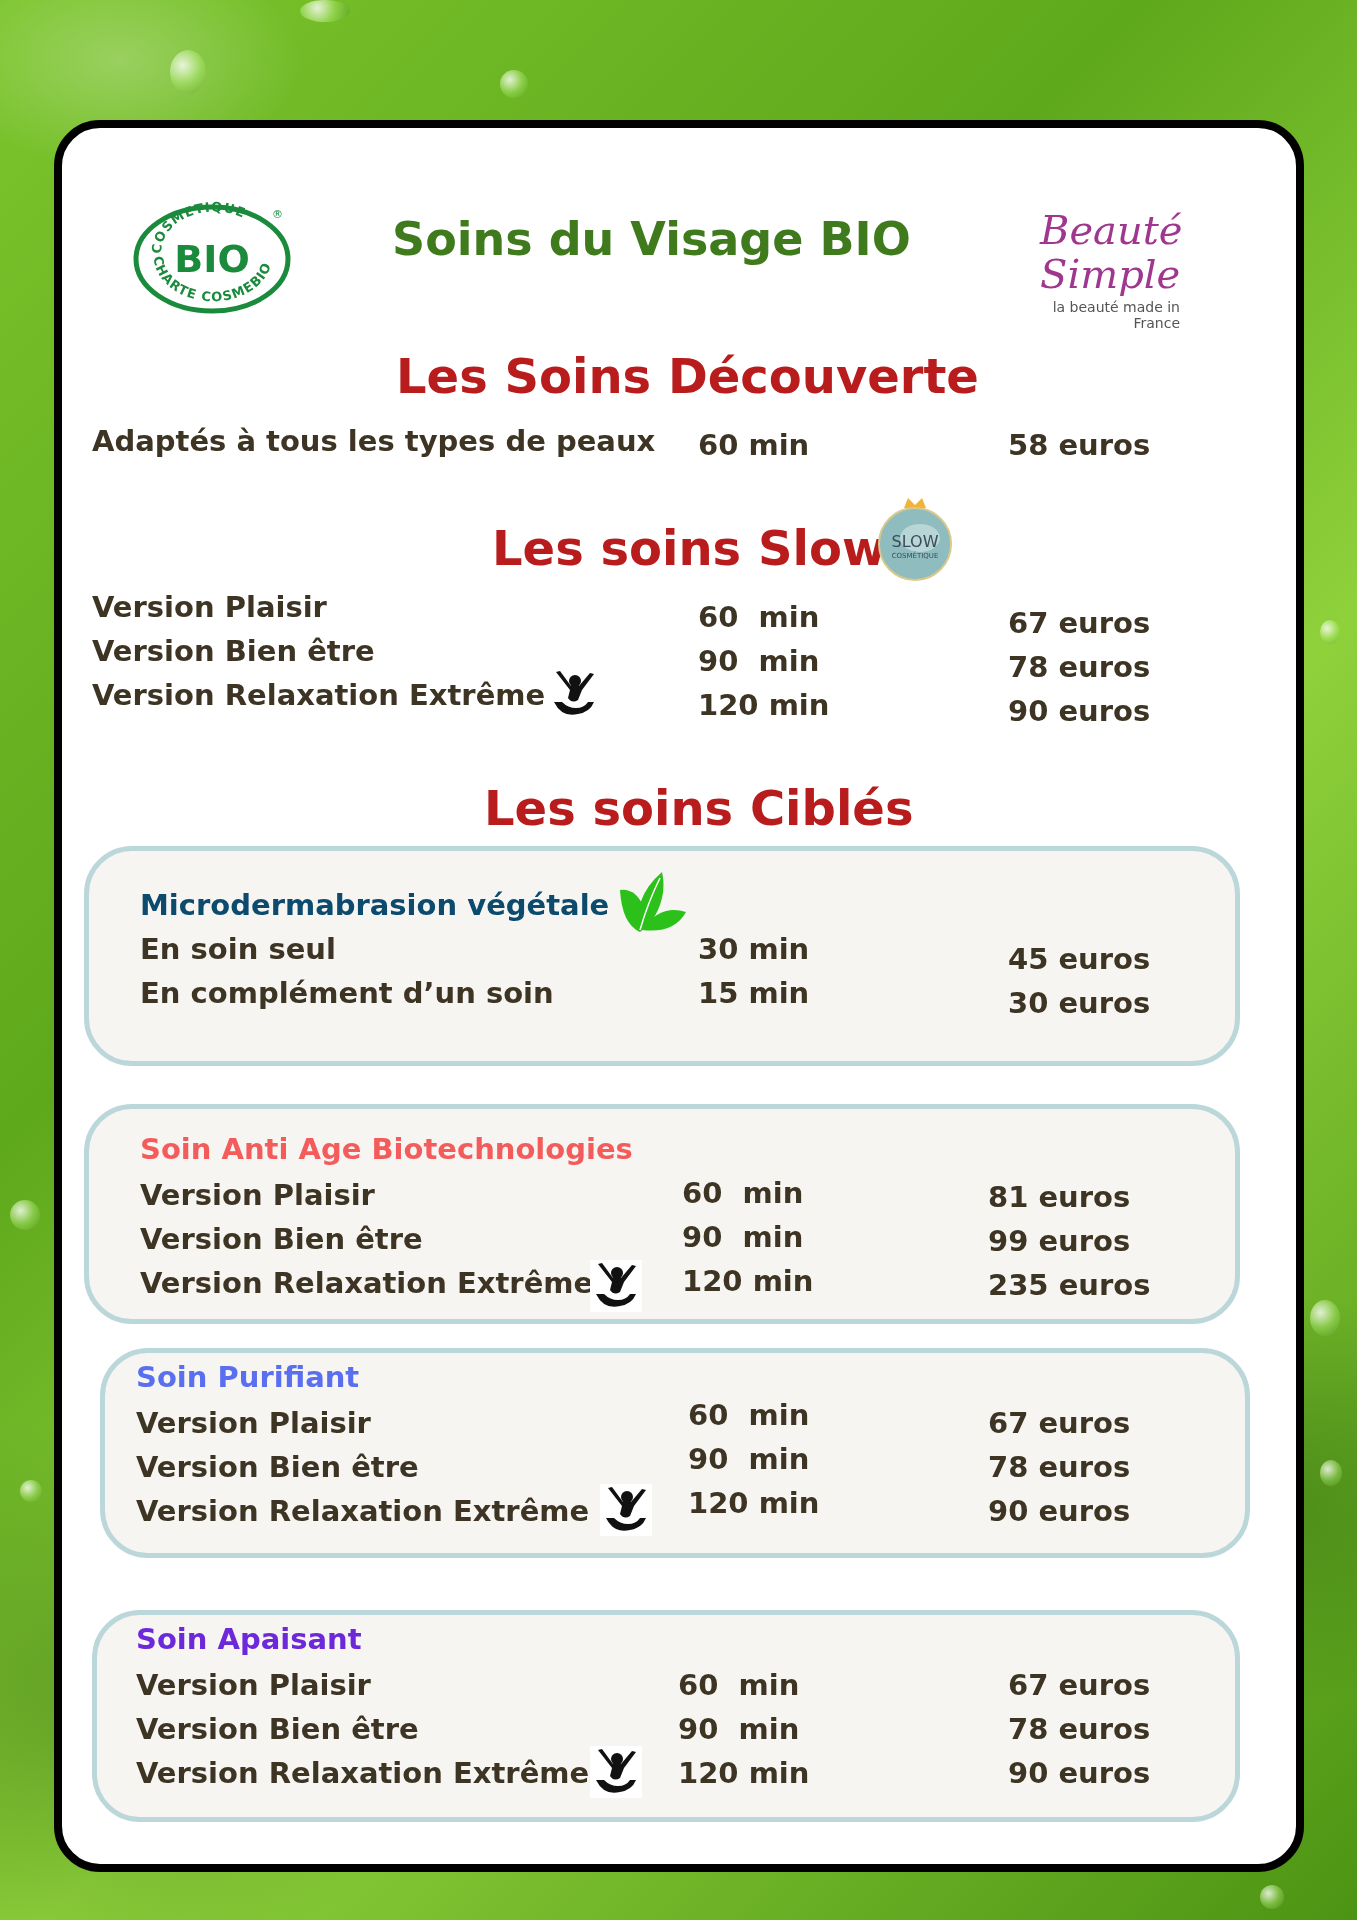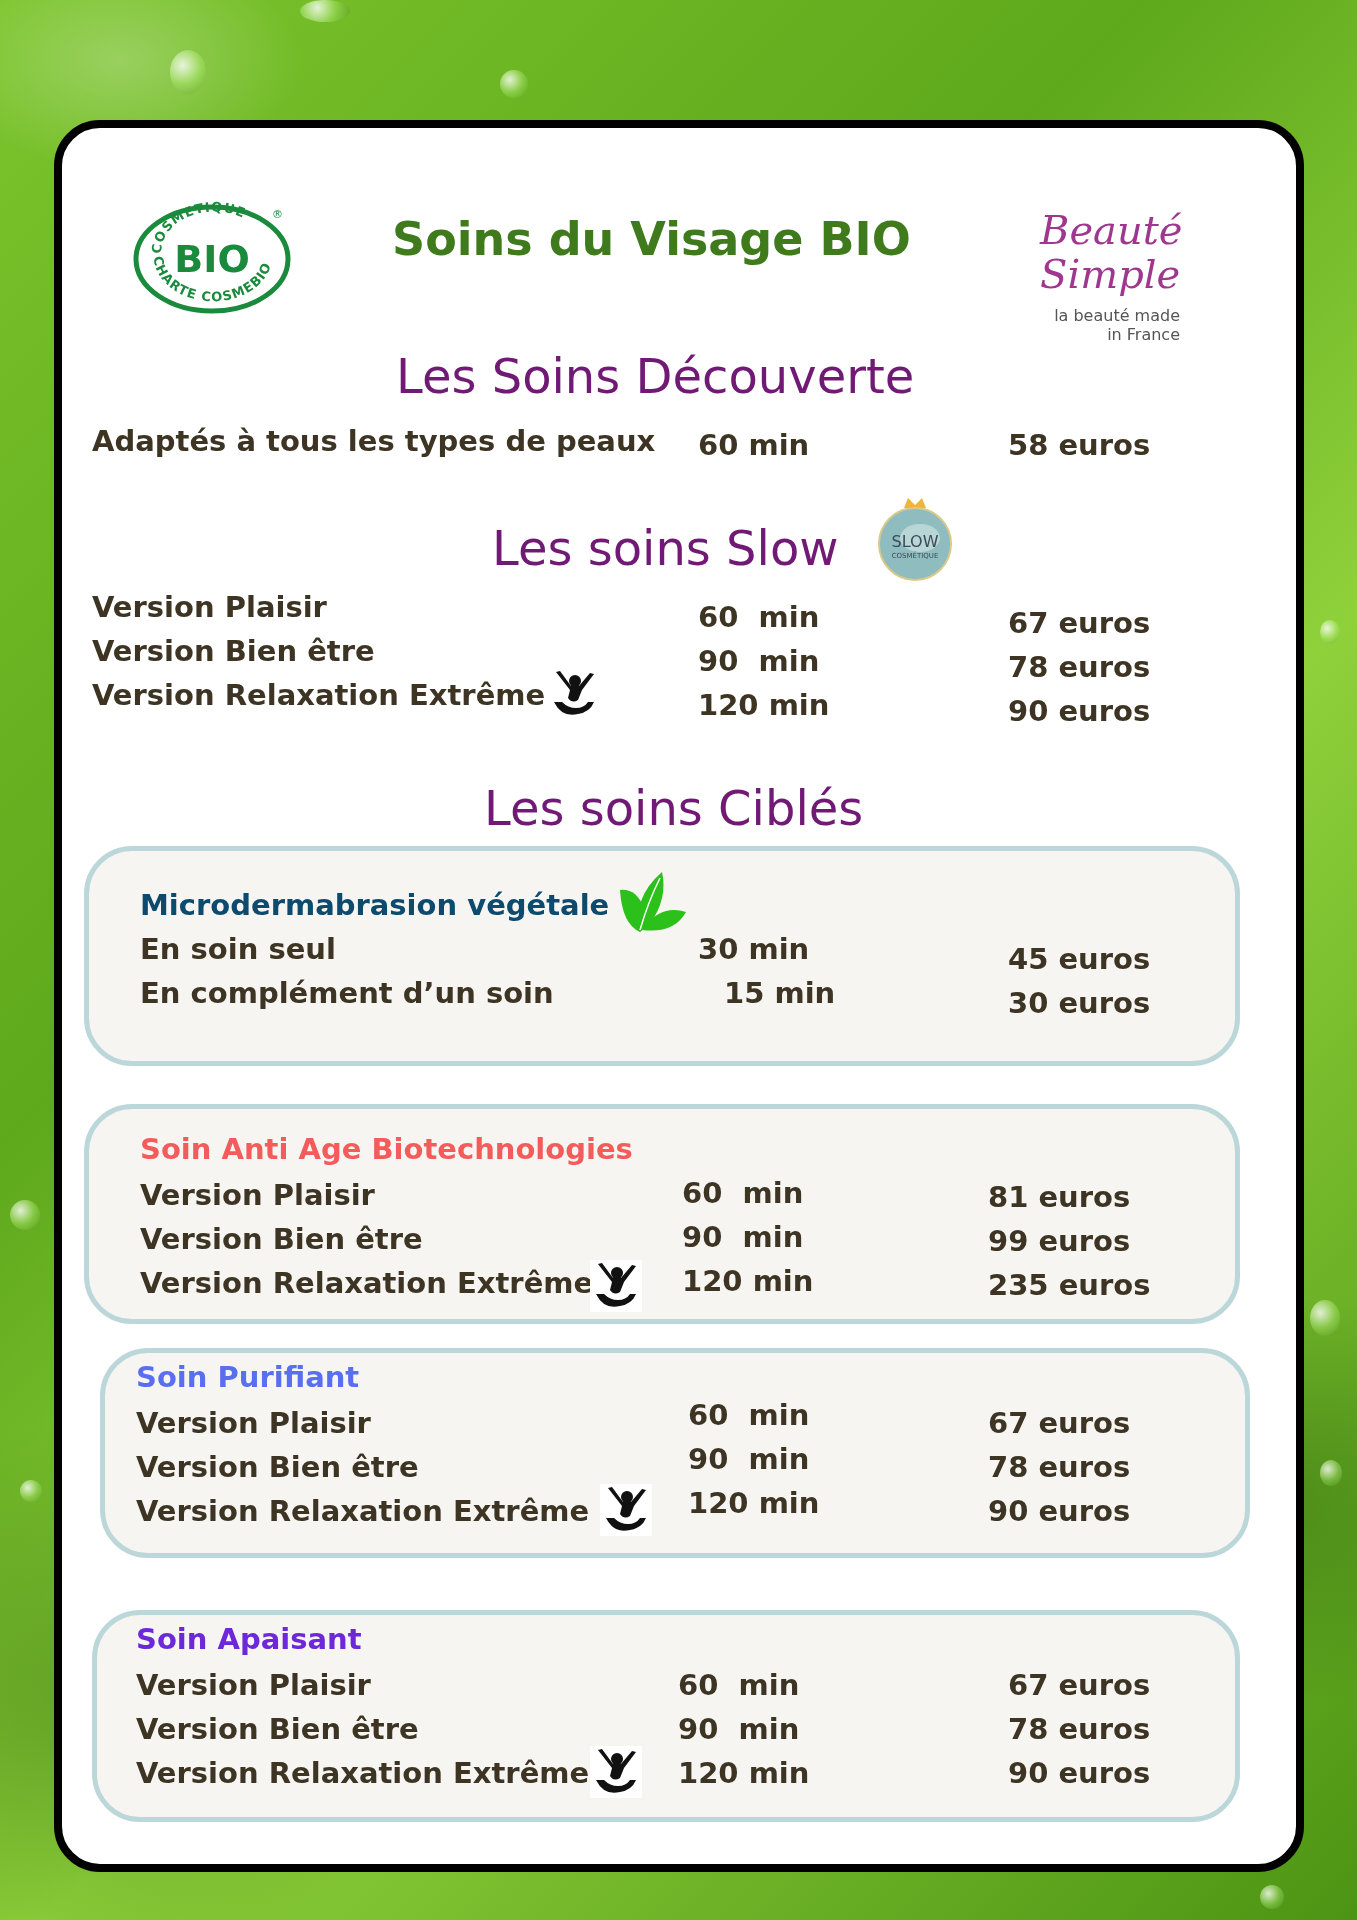--- a/index.html
+++ b/index.html
@@ -14,30 +14,30 @@
       linear-gradient(135deg, #7cc52c 0%, #5ea81c 35%, #8fd13b 60%, #4c9413 100%);
   }
   .drop { position:absolute; border-radius:50%; background:radial-gradient(circle at 35% 35%, rgba(255,255,255,0.8), rgba(180,240,120,0.4) 50%, rgba(60,120,20,0.3)); }
   .card {
     position:absolute; left:54px; top:120px; width:1250px; height:1752px;
     background:#ffffff; border:8px solid #000; border-radius:46px; box-sizing:border-box;
   }
   .abs { position:absolute; }
   .txt { color:#3d3424; font-weight:bold; font-size:29px; white-space:nowrap; }
   .title-main { color:#3f7a1c; font-weight:bold; font-size:46px; white-space:nowrap; }
-  .section-h { color:#701a75; font-weight:normal; font-size:48px; white-space:nowrap; }
+  .section-h { color:#b91c1c; font-weight:bold; font-size:48px; white-space:nowrap; }
   .box {
     position:absolute; background:#f6f5f2; border:5px solid #bcd7da;
     border-radius:48px; box-sizing:border-box;
   }
   .bio-logo { position:absolute; }
   .beaute { position:absolute; text-align:center; color:#a0378f; font-family:"DejaVu Serif","Liberation Serif",serif; font-style:italic; }
   .beaute .l1 { font-size:40px; line-height:44px; }
   .beaute .l2 { font-size:40px; line-height:44px; }
-  .beaute .tag { font-size:16px; color:#555; font-style:normal; font-family:"DejaVu Sans",sans-serif; margin-top:10px; }
+  .beaute .tag { font-size:14px; color:#555; font-style:normal; font-family:"DejaVu Sans",sans-serif; margin-top:3px; }
 </style>
 </head>
 <body>
 
 <div class="drop" style="left:170px;top:50px;width:36px;height:44px;"></div>
 <div class="drop" style="left:300px;top:0px;width:50px;height:22px;"></div>
 <div class="drop" style="left:500px;top:70px;width:28px;height:28px;"></div>
 <div class="drop" style="left:1310px;top:1300px;width:30px;height:36px;"></div>
 <div class="drop" style="left:1320px;top:1460px;width:22px;height:26px;"></div>
 <div class="drop" style="left:10px;top:1200px;width:30px;height:30px;"></div>
@@ -114,21 +114,21 @@
   <svg width="76" height="68" viewBox="0 0 76 68">
     <path d="M6 22 Q22 20 30 40 Q32 56 26 64 Q8 56 6 22 Z" fill="#2cc11a"></path>
     <path d="M26 64 Q18 30 48 4 Q54 30 36 56 Z" fill="#2cc11a"></path>
     <path d="M28 62 Q46 36 72 44 Q60 66 28 62 Z" fill="#2cc11a"></path>
     <path d="M26 62 Q34 34 46 10" stroke="#fff" stroke-width="1.5" fill="none"></path>
   </svg>
 </div>
 <div class="abs txt" style="left:140px;top:932px;">En soin seul</div>
 <div class="abs txt" style="left:140px;top:976px;">En complément d’un soin</div>
 <div class="abs txt" style="left:698px;top:932px;">30 min</div>
-<div class="abs txt" style="left:724px;top:976px;">15 min</div>
+<div class="abs txt" style="left:698px;top:976px;">15 min</div>
 <div class="abs txt" style="left:1008px;top:942px;">45 euros</div>
 <div class="abs txt" style="left:1008px;top:986px;">30 euros</div>
 
 <div class="box" style="left:84px;top:1104px;width:1156px;height:220px;"></div>
 <div class="abs txt" style="left:140px;top:1132px;color:#f45b5b;">Soin Anti Age Biotechnologies</div>
 <div class="abs txt" style="left:140px;top:1178px;">Version Plaisir</div>
 <div class="abs txt" style="left:140px;top:1222px;">Version Bien être</div>
 <div class="abs txt" style="left:140px;top:1266px;">Version Relaxation Extrême</div>
 <div class="abs" style="left:590px;top:1260px;width:52px;height:52px;background:#fff;">
   <svg width="52" height="52" viewBox="0 0 52 52">

